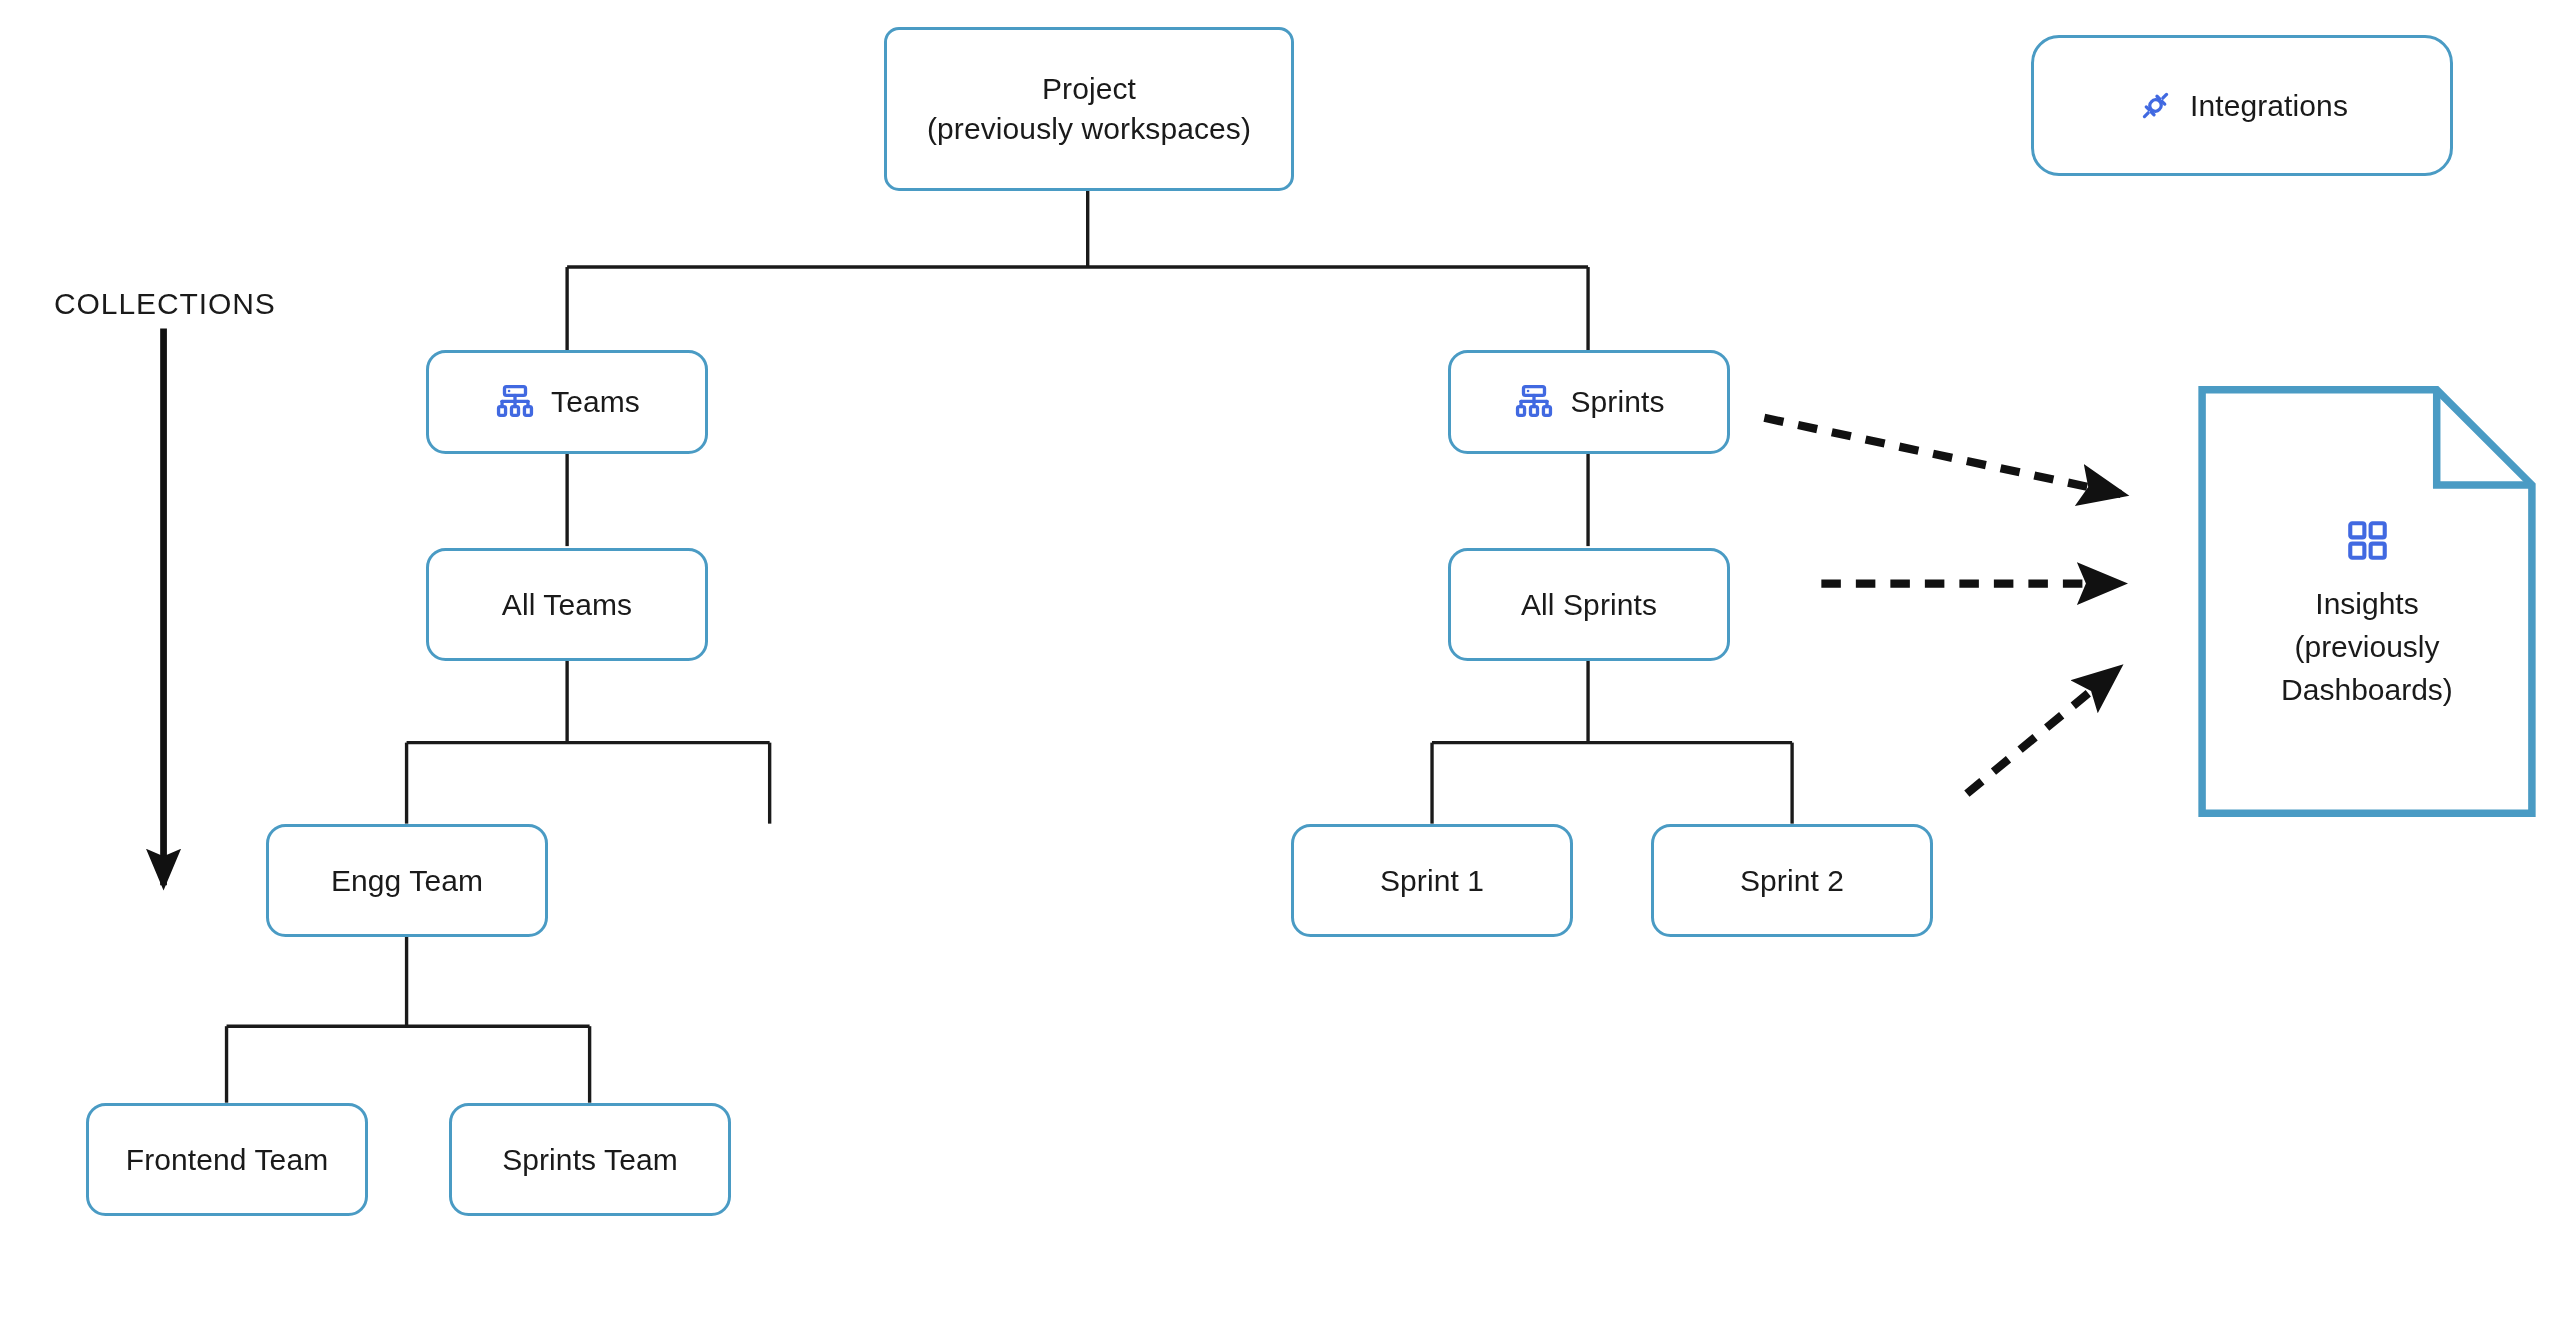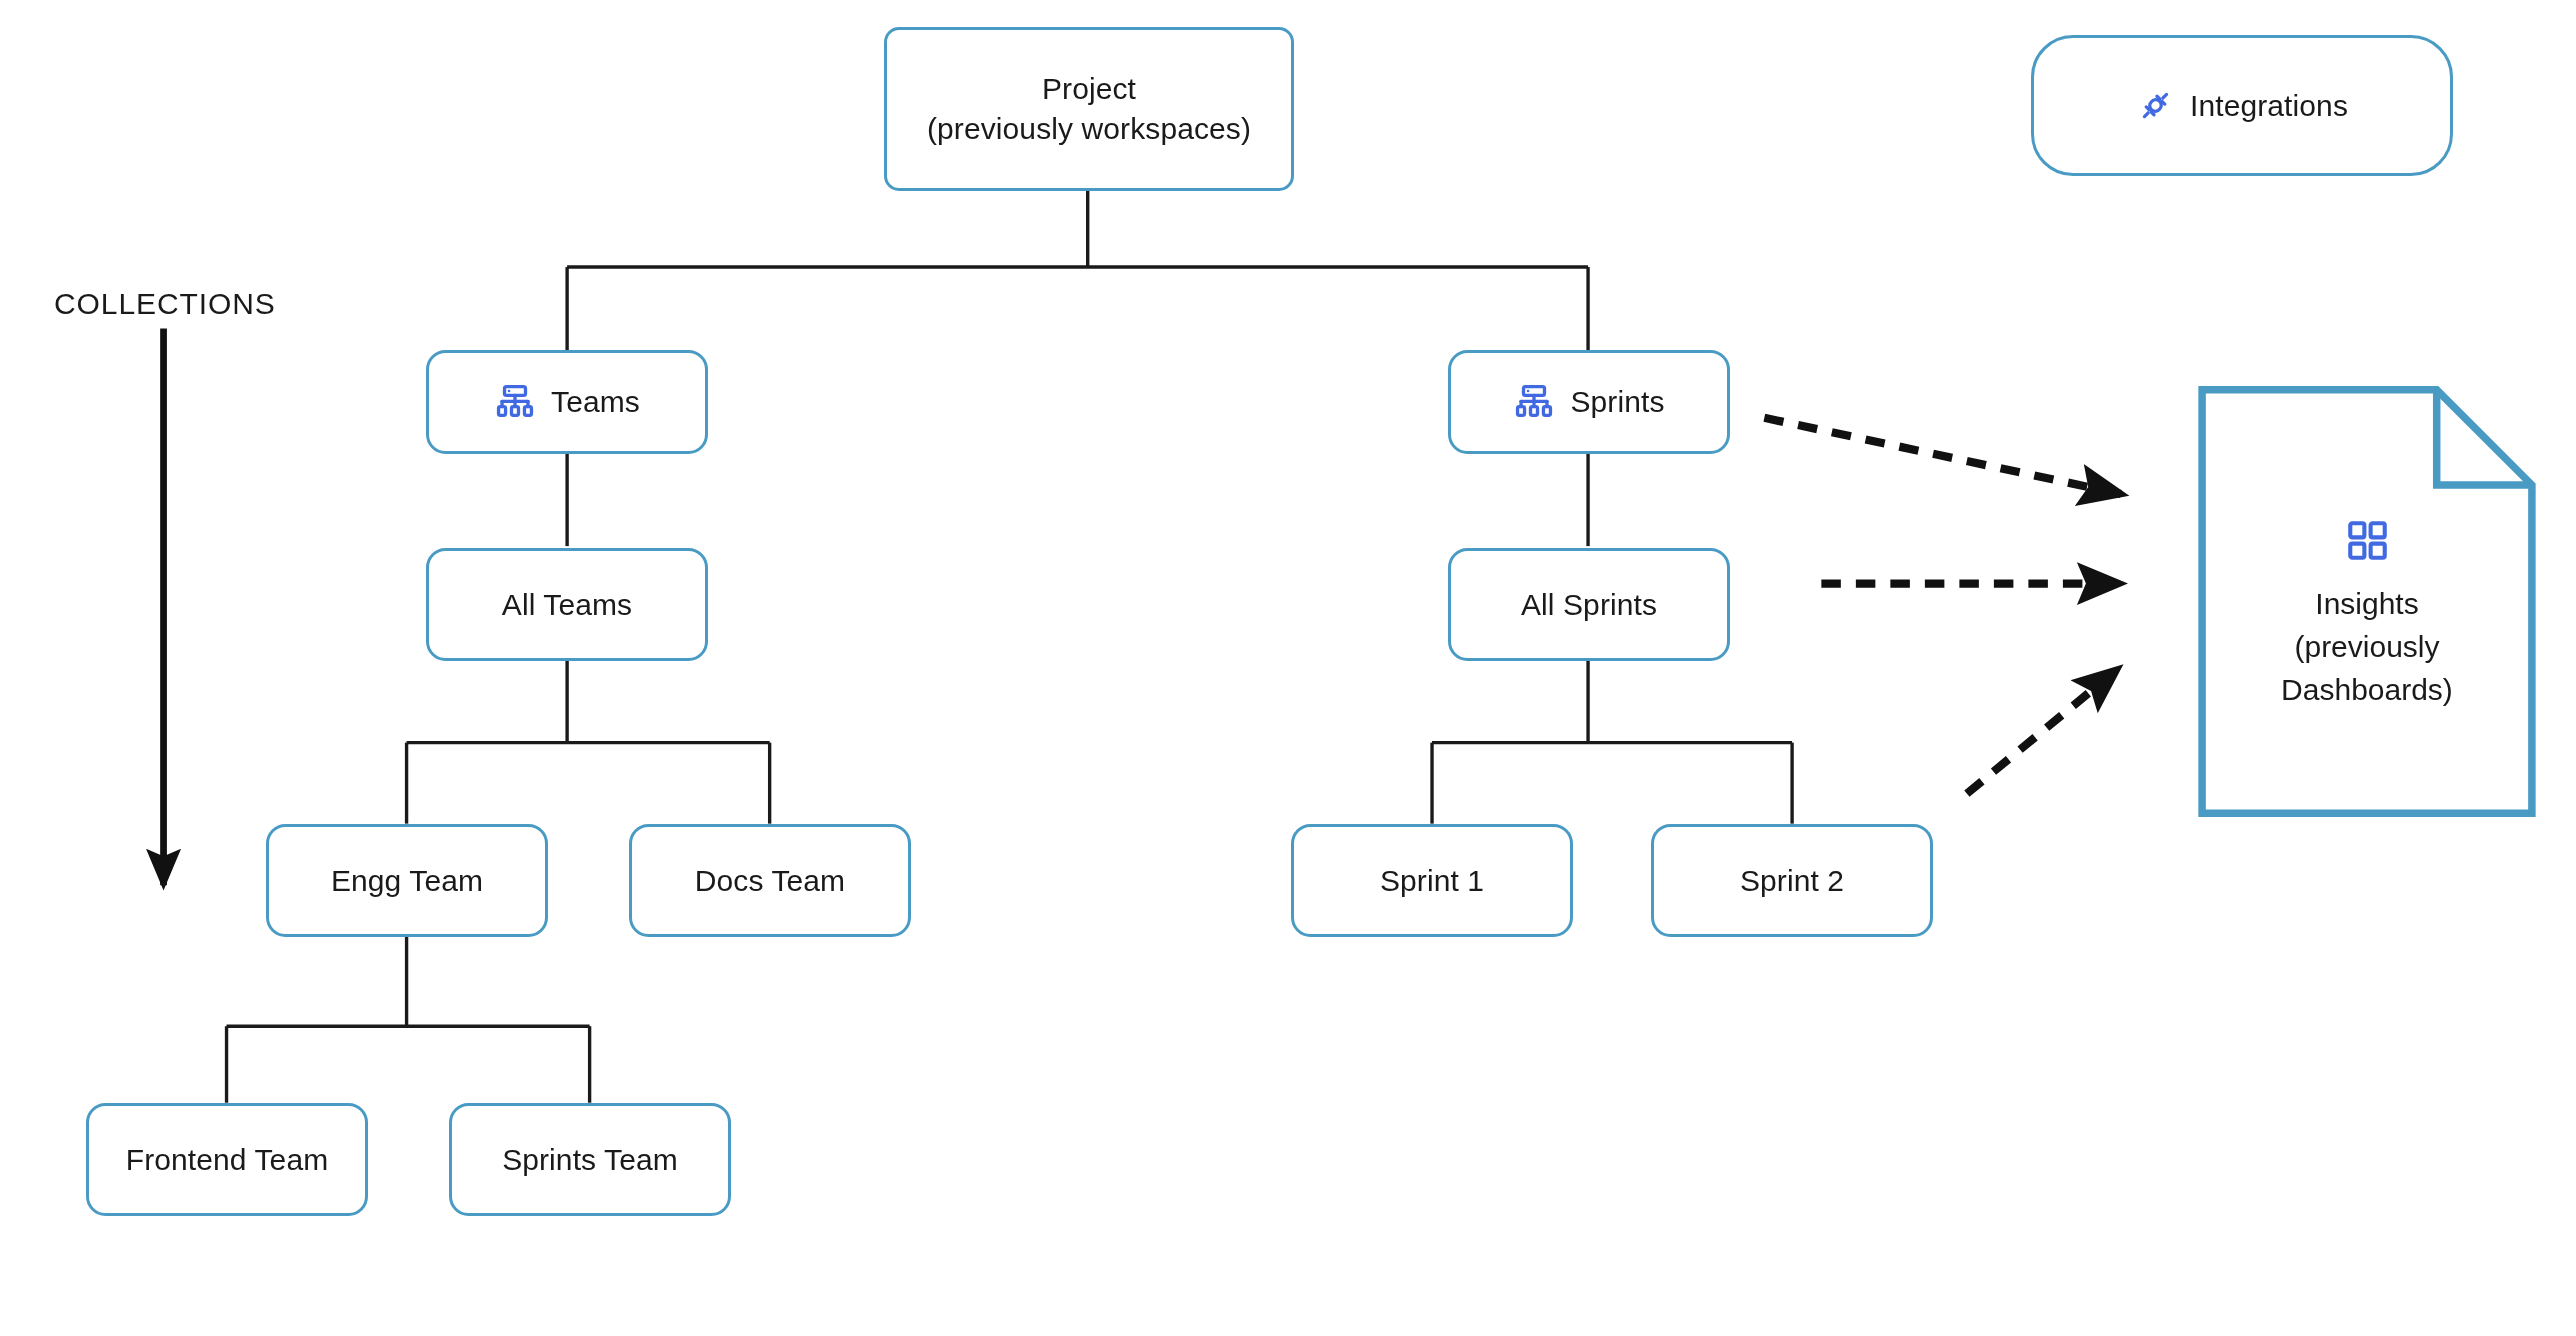--- a/index.html
+++ b/index.html
@@ -134,21 +134,21 @@
       <path d="M2428,778 L2828,778"></path>
       <path d="M2622,1058 L2824,891"></path>
     </g>
   </svg>
 
   <div class="node" style="left:884px; top:27px; width:410px; height:164px;border-radius:15px;">
     <span class="label">Project
 (previously workspaces)</span>
   </div>
 
-  <div class="node pill with-icon" style="left:2031px; top:35px; width:422px; height:141px;">
+  <div class="node pill with-icon" style="left:2031px; top:35px; width:422px; height:141px;border-radius:28px;">
     <span class="icon">
       <svg width="39" height="39" viewBox="0 0 24 24" fill="none" stroke="#4169E1" stroke-width="2" stroke-linecap="round" stroke-linejoin="round">
         <path d="M7.5 16.5 L5.2 18.8"></path>
         <path d="M16.5 7.5 L18.8 5.2"></path>
         <path d="M9.6 9.6 a3.4 3.4 0 1 0 4.8 4.8 a3.4 3.4 0 1 0 -4.8 -4.8"></path>
         <path d="M12.9 6.3 l1.7 1.7"></path>
         <path d="M9.4 16 l1.7 1.7"></path>
         <path d="M6.3 12.9 l1.7 1.7"></path>
         <path d="M16 9.4 l1.7 1.7"></path>
       </svg>
@@ -199,23 +199,20 @@
   </div>
 
   <div class="node" style="left:1448px; top:548px; width:282px; height:113px;">
     <span class="label">All Sprints</span>
   </div>
 
   <div class="node" style="left:266px; top:824px; width:282px; height:113px;align-items:center;">
     <span class="label">Engg Team</span>
   </div>
 
-  <div class="node" style="left:629px; top:824px; width:282px; height:113px;">
-    <span class="label">Docs Team</span>
-  </div>
 
   <div class="node" style="left:1291px; top:824px; width:282px; height:113px;">
     <span class="label">Sprint 1</span>
   </div>
 
   <div class="node" style="left:1651px; top:824px; width:282px; height:113px;">
     <span class="label">Sprint 2</span>
   </div>
 
   <div class="node" style="left:86px; top:1103px; width:282px; height:113px;">

